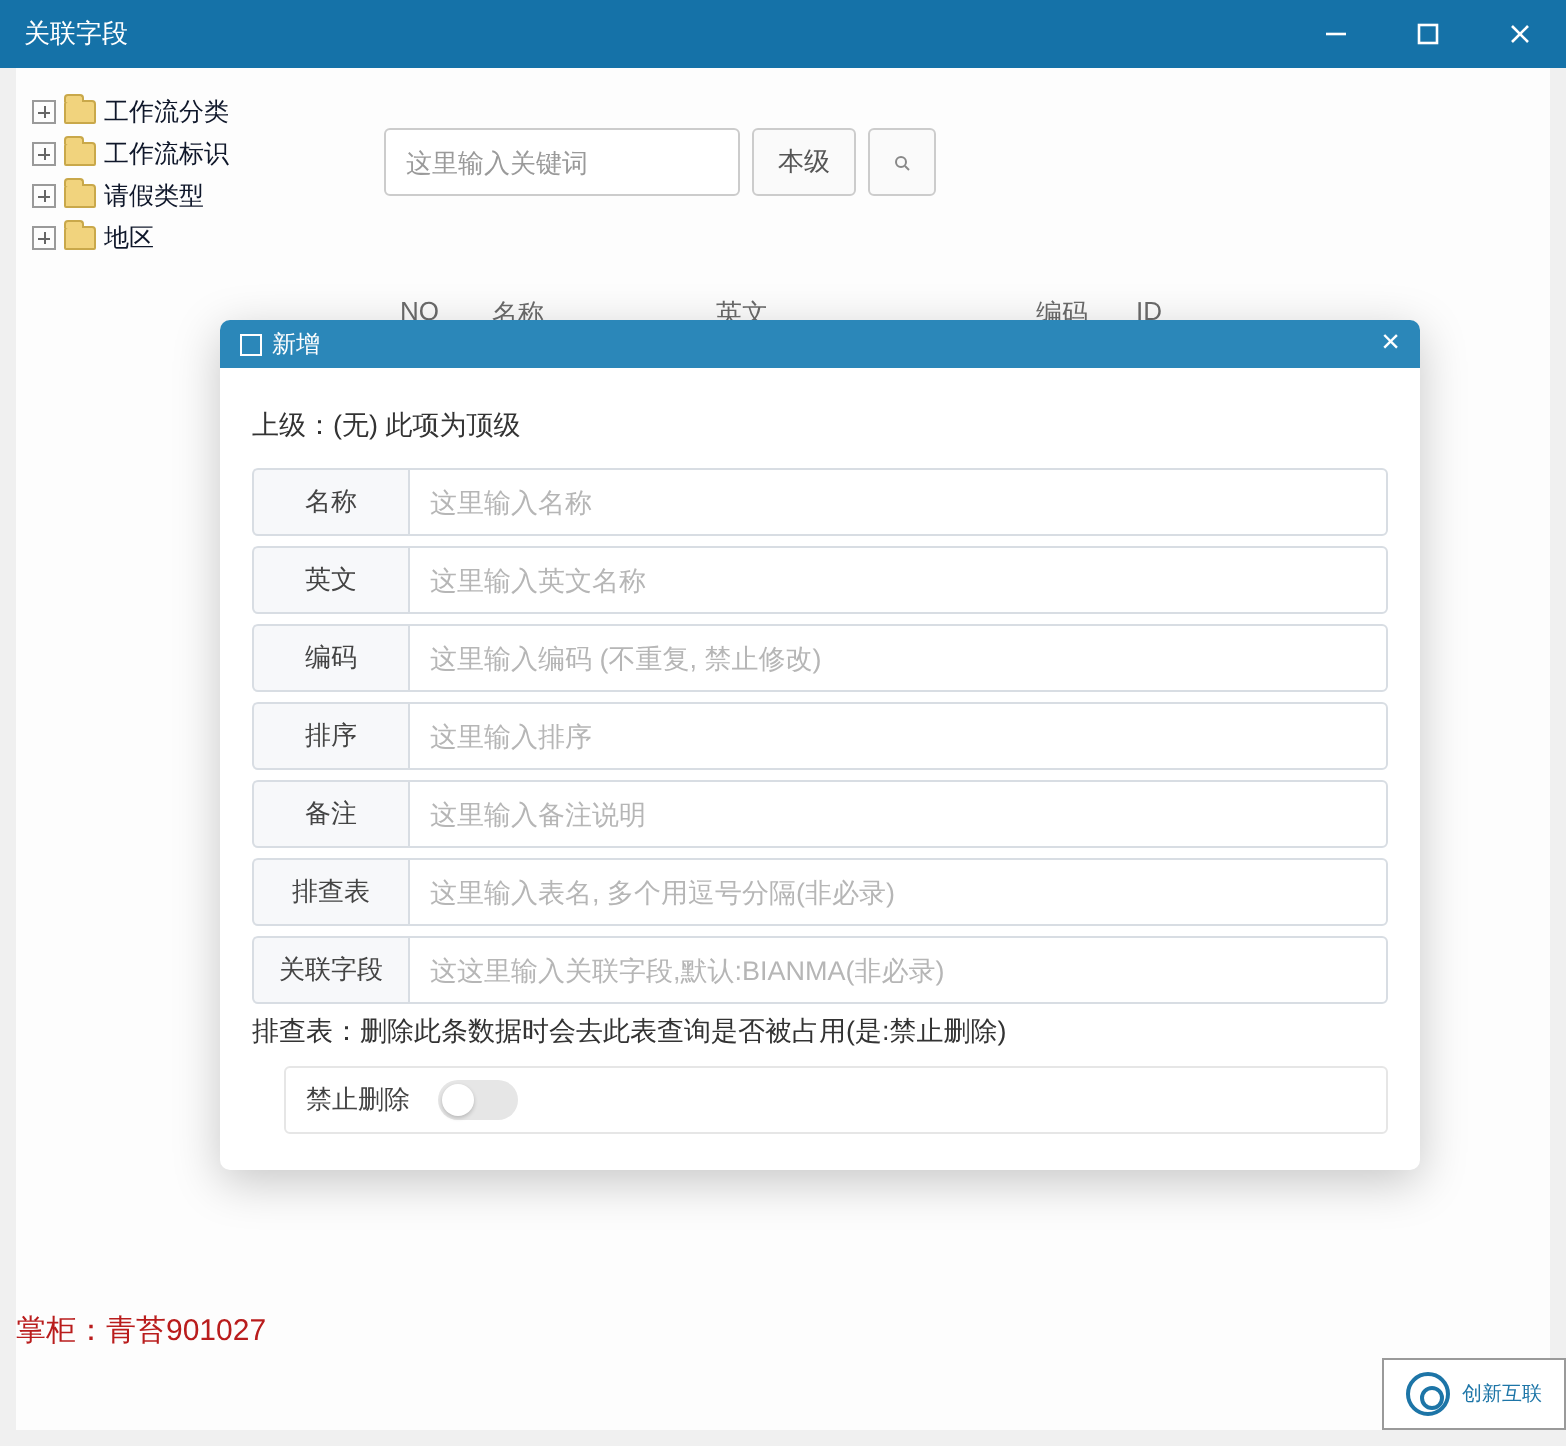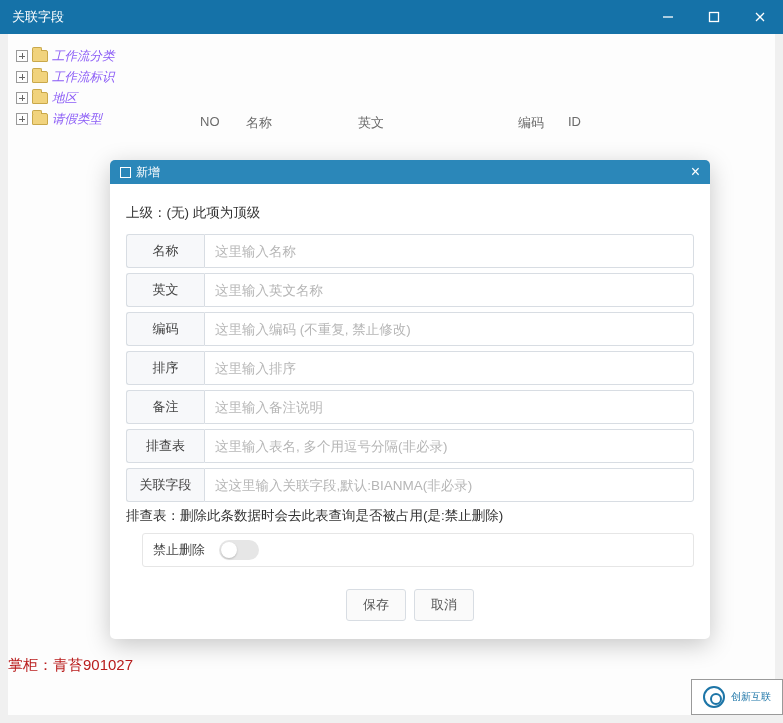--- a/index.html
+++ b/index.html
@@ -6,21 +6,21 @@
 body { width: 783px; height: 723px; background: #f0f0f0; position: relative; overflow: hidden; }
 
 .titlebar { height: 34px; background: #1572a8; color: #fff; display: flex; align-items: center; padding-left: 12px; font-size: 13px; }
 .titlebar-controls { margin-left: auto; display: flex; }
 .titlebar-btn { width: 46px; height: 34px; display: flex; align-items: center; justify-content: center; color: #fff; }
 .titlebar-btn svg { width: 12px; height: 12px; }
 
 .app-body { position: absolute; top: 34px; left: 8px; right: 8px; bottom: 8px; background: #fdfdfd; display: flex; }
 
 .sidebar { width: 160px; padding: 12px 8px; }
-.tree-item { display: flex; align-items: center; height: 20px; font-size: 12.5px; color: #8b5cf6; margin-bottom: 1px; font-style: italic; }
+.tree-item { display: flex; align-items: center; height: 20px; font-size: 12.5px; color: #0f172a; margin-bottom: 1px; }
 .tree-expand { width: 12px; height: 12px; border: 1px solid #9a9a9a; margin-right: 4px; position: relative; }
 .tree-expand::before { content: ""; position: absolute; left: 2px; right: 2px; top: 4.5px; height: 1px; background: #666; }
 .tree-expand::after { content: ""; position: absolute; top: 2px; bottom: 2px; left: 4.5px; width: 1px; background: #666; }
 .folder-icon { width: 16px; height: 12px; background: #f1d37d; border: 1px solid #c9a84a; border-radius: 2px 2px 1px 1px; margin-right: 4px; position: relative; }
 .folder-icon::before { content: ""; position: absolute; width: 8px; height: 3px; background: #f1d37d; border: 1px solid #c9a84a; top: -4px; left: -1px; border-radius: 2px 2px 0 0; border-bottom: none; }
 
 .main { flex: 1; padding: 30px 24px; }
 .searchbar { display: flex; gap: 6px; }
 .search-input { width: 178px; height: 34px; border: 1px solid #ccc; border-radius: 3px; padding: 0 10px; font-size: 13px; color: #333; }
 .search-input::placeholder { color: #9a9a9a; }
@@ -99,30 +99,40 @@
       <span>工作流分类</span>
     </div>
     <div class="tree-item">
       <span class="tree-expand"></span>
       <span class="folder-icon"></span>
       <span>工作流标识</span>
     </div>
     <div class="tree-item">
       <span class="tree-expand"></span>
       <span class="folder-icon"></span>
-      <span>地区</span>
+      <span>请假类型</span>
     </div>
     <div class="tree-item">
       <span class="tree-expand"></span>
       <span class="folder-icon"></span>
-      <span>请假类型</span>
+      <span>地区</span>
     </div>
   </div>
 
   <div class="main">
+    <div class="searchbar">
+      <input class="search-input" placeholder="这里输入关键词" style="">
+      <button class="btn">本级</button>
+      <button class="btn btn-icon">
+        <svg viewBox="0 0 16 16">
+            <circle cx="7" cy="7" r="5"></circle>
+            <line x1="11" y1="11" x2="15" y2="15"></line>
+          </svg>
+      </button>
+    </div>
     <div class="table-header">
       <span class="th-no">NO</span>
       <span class="th-name">名称</span>
       <span class="th-en">英文</span>
       <span class="th-code">编码</span>
       <span class="th-id">ID</span>
     </div>
   </div>
 </div>
 
@@ -173,18 +183,14 @@
       <input class="form-input" placeholder="这这里输入关联字段,默认:BIANMA(非必录)" style="">
     </div>
 
     <div class="hint">排查表：删除此条数据时会去此表查询是否被占用(是:禁止删除)</div>
 
     <div class="toggle-row">
       <span class="toggle-label">禁止删除</span>
       <div class="toggle"></div>
     </div>
 
-    <div class="modal-footer">
-      <button class="modal-btn">保存</button>
-      <button class="modal-btn">取消</button>
-    </div>
   </div>
 </div>
 
 </body></html>

